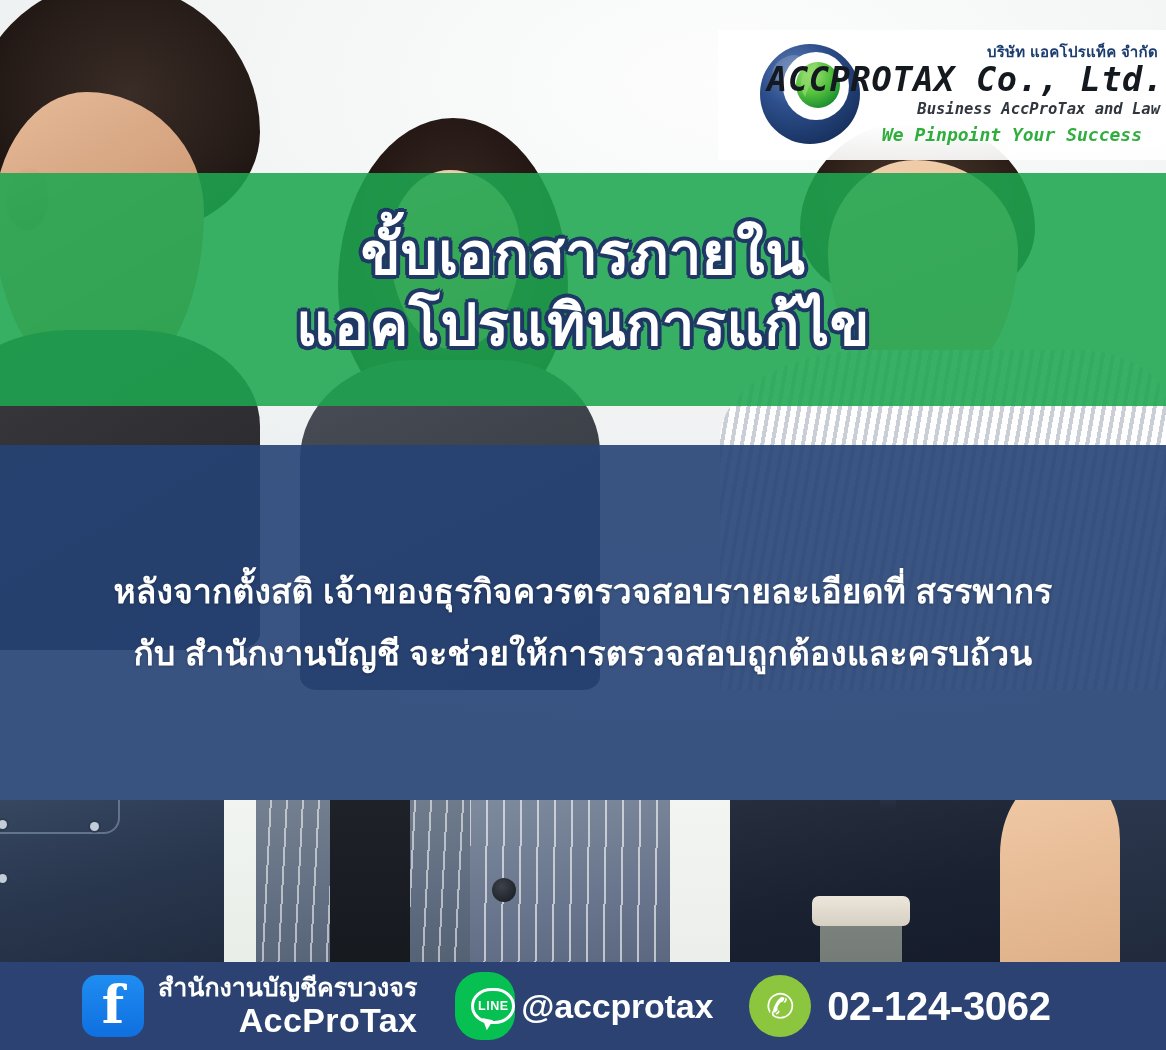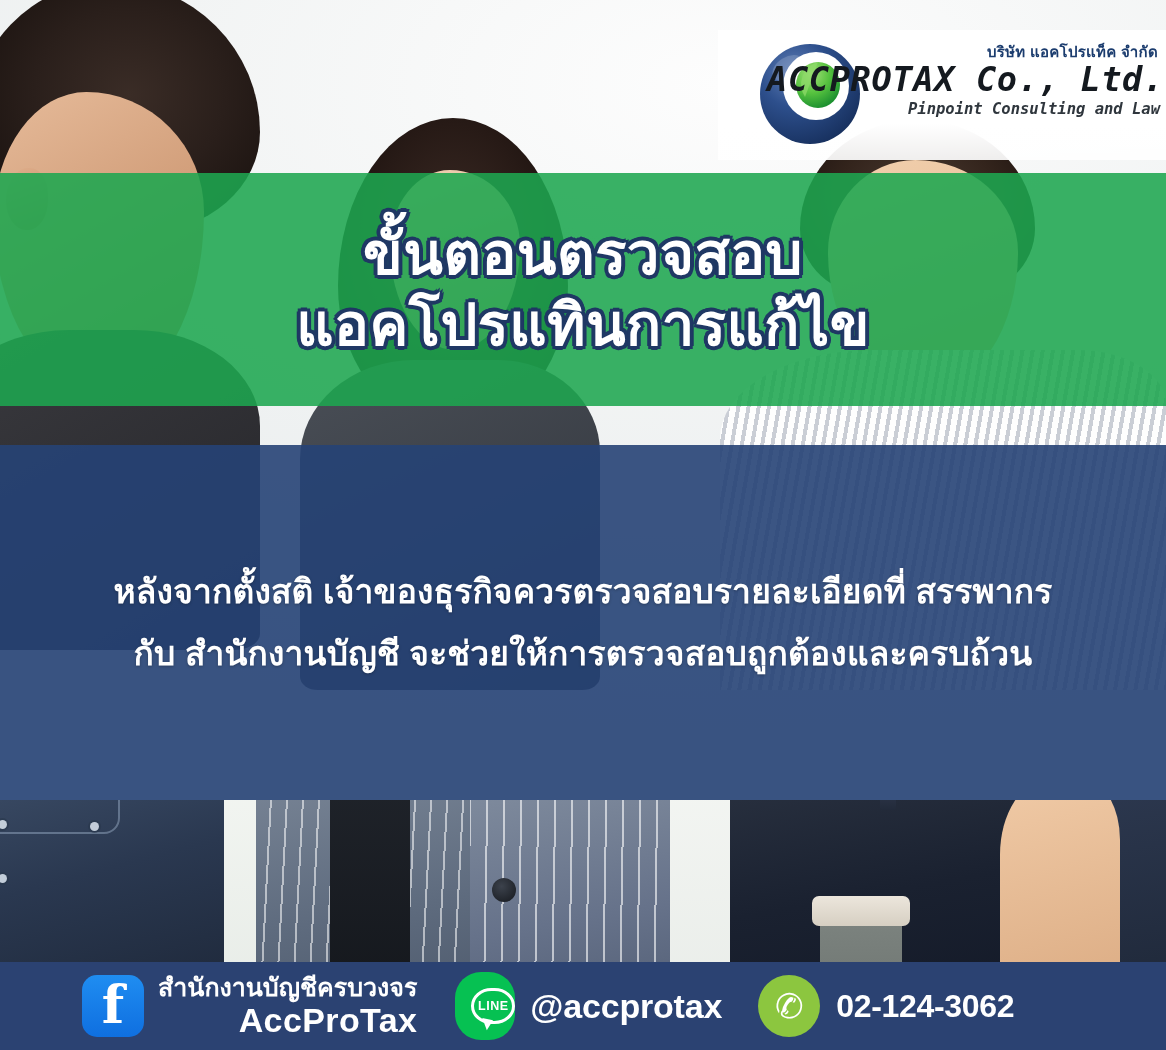--- a/index.html
+++ b/index.html
@@ -280,36 +280,36 @@
     border-left:7px solid transparent;
     border-right:4px solid transparent;
     border-top:11px solid #ffffff;
     transform:rotate(12deg);
   }
   .line-word {
     font-size:12.5px; font-weight:700; color:#ffffff;
     letter-spacing:.6px; line-height:1;
   }
   .line-text {
-    margin-left:15px; color:#ffffff; font-weight:700;
+    margin-left:6px; color:#ffffff; font-weight:700;
     font-size:34px; white-space:nowrap; letter-spacing:-.2px;
   }
 
   .icon-tel {
     width:62px; height:62px; border-radius:50%;
     background:#8cc63f; position:relative; flex:none;
     display:flex; align-items:center; justify-content:center;
   }
   .tel-glyph {
     font-size:34px; line-height:1; color:#ffffff;
     transform:rotate(8deg);
   }
   .tel-text {
     margin-left:16px; color:#ffffff; font-weight:700;
-    font-size:32px; white-space:nowrap; letter-spacing:-.3px;
+    font-size:40px; white-space:nowrap; letter-spacing:-.3px;
   }
 </style>
 </head>
 <body>
 
 <div id="poster">
 
   <div class="photo-bg">
     <div class="ph man-left-hair"></div>
     <div class="ph man-left-face"></div>
@@ -370,26 +370,27 @@
         <ellipse cx="58" cy="44" rx="33" ry="34" fill="#ffffff"></ellipse>
         <ellipse cx="60" cy="43" rx="22" ry="23" fill="url(#gGreen)"></ellipse>
         <path d="M60 20 A23 23 0 0 0 47 55 Z" fill="#8ed96a" opacity=".75"></path>
         <ellipse cx="30" cy="26" rx="17" ry="11" fill="#ffffff" opacity=".17" transform="rotate(-32 30 26)"></ellipse>
       </svg>
     </div>
 
     <div class="logo-texts">
       <div class="logo-thai">บริษัท แอคโปรแท็ค จำกัด</div>
       <div class="logo-main">ACCPROTAX Co., Ltd.</div>
-      <div class="logo-sub">Pinpoint Consulting and Law</div>
+      <div class="logo-sub">Business AccProTax and Law</div>
+      <div class="logo-tag">We Pinpoint Your Success</div>
     </div>
   </div>
 
   <div class="green-band">
-    <div class="title-line">ขั้นตอนตรวจสอบ</div>
+    <div class="title-line">ขั้บเอกสารภายใน</div>
     <div class="title-line">แอคโปรแทินการแก้ไข</div>
   </div>
 
   <div class="blue-band">
     <div class="body-line">หลังจากตั้งสติ เจ้าของธุรกิจควรตรวจสอบรายละเอียดที่ สรรพากร</div>
     <div class="body-line">กับ สำนักงานบัญชี จะช่วยให้การตรวจสอบถูกต้องและครบถ้วน</div>
   </div>
 
   <div class="footer">
 

